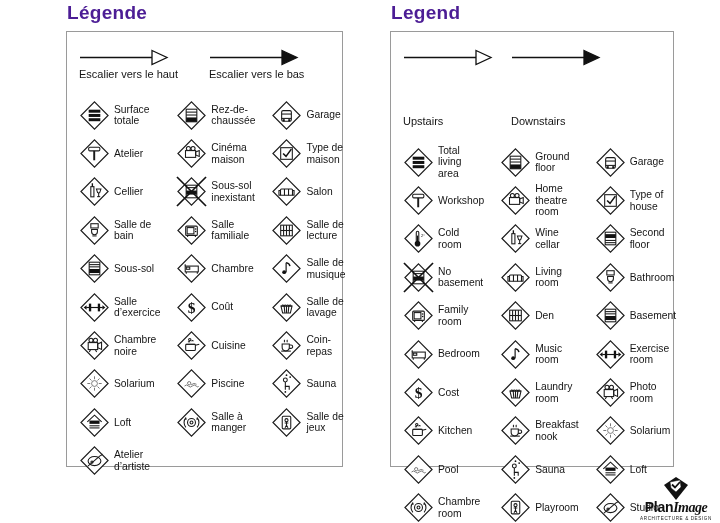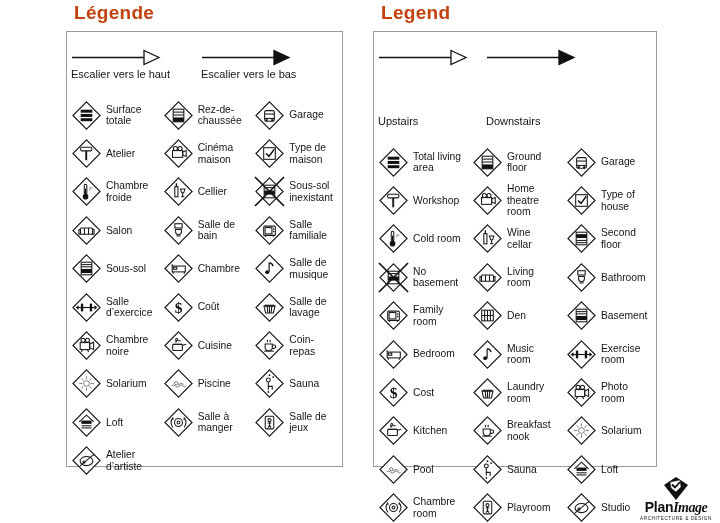--- a/index.html
+++ b/index.html
@@ -1,27 +1,27 @@
 <!DOCTYPE html>
 <html><head>
 <meta charset="utf-8">
 <style>
   html,body{margin:0;padding:0;background:#fff;}
   .page{position:relative;width:720px;height:523px;background:#ffffff;overflow:hidden;
         font-family:"Liberation Sans",sans-serif;color:#111;}
   .panel-block{position:absolute;top:2px;}
   #panel-fr{left:66px;width:277px;}
-  #panel-en{left:373px;width:284px;}
-  .panel-title{font-size:19px;font-weight:700;letter-spacing:.3px;margin:0 0 7px 8px;color:#c2410c;}
-  .panel-box{border:1.5px solid #9a9a9a;height:436px;box-sizing:border-box;padding:16px 6px 0 4px;background:#fff;}
+  #panel-en{left:390px;width:284px;}
+  .panel-title{font-size:19px;font-weight:700;letter-spacing:.3px;margin:0 0 7px 1px;color:#4c1d95;}
+  .panel-box{border:1.5px solid #9a9a9a;height:436px;box-sizing:border-box;padding:16px 6px 0 12px;background:#fff;}
   .arrows{display:flex;gap:12px;margin-bottom:9px;}
   .arrow-group{display:flex;flex-direction:column;gap:1px;min-width:118px;}
   #panel-en .arrow-group{min-width:96px;gap:48px;}
   .arrow-label{font-size:11px;color:#151515;white-space:nowrap;}
-  .grid{display:grid;grid-template-columns:repeat(3,1fr);grid-auto-rows:38.4px;align-items:center;column-gap:10px;margin-top:16px;}
+  .grid{display:grid;grid-template-columns:repeat(3,1fr);grid-auto-rows:38.4px;align-items:center;column-gap:16px;margin-top:16px;}
   .cell{display:flex;align-items:center;gap:4px;}
   .dicon{flex:0 0 auto;line-height:0;}
   .lbl{font-size:10.3px;line-height:1.12;color:#151515;}
   svg .s{fill:none;stroke:#1a1a1a;stroke-width:1.1;}
   svg .s2{fill:none;stroke:#777;stroke-width:1;}
   .logo{position:absolute;right:5px;bottom:2px;width:78px;text-align:center;}
   .logo svg{display:block;margin:0 auto -1px auto;}
   .brand{font-size:14px;line-height:1;white-space:nowrap;}
   .brand b{font-weight:700;letter-spacing:-.3px;}
   .brand .script{font-family:"Liberation Serif",serif;font-style:italic;font-weight:700;letter-spacing:-.5px;}
@@ -104,30 +104,20 @@
             <span class="dicon"><svg width="31" height="31" viewBox="0 0 32 32">
                 <polygon points="16,2 30,16 16,30 2,16" fill="#fff" stroke="#1a1a1a" stroke-width="1.2"></polygon>
                 <rect class="s" x="10" y="10" width="12" height="12"></rect>
                 <path d="M12.5,16 L15.5,19 L21,11.5" fill="none" stroke="#111" stroke-width="1.6"></path>
               </svg></span>
             <span class="lbl">Type de maison</span>
           </div>
           <div class="cell">
             <span class="dicon"><svg width="31" height="31" viewBox="0 0 32 32">
                 <polygon points="16,2 30,16 16,30 2,16" fill="#fff" stroke="#1a1a1a" stroke-width="1.2"></polygon>
-                <rect class="s" x="13.7" y="8.5" width="2.6" height="11" rx="1.3"></rect>
-                <circle cx="15" cy="21.3" r="2.9" fill="#111"></circle>
-                <line x1="15" y1="13" x2="15" y2="19" stroke="#111" stroke-width="1.2"></line>
-                <text x="18.6" y="14.5" font-size="4.2" fill="#111">2°</text>
-              </svg></span>
-            <span class="lbl">Chambre froide</span>
-          </div>
-          <div class="cell">
-            <span class="dicon"><svg width="31" height="31" viewBox="0 0 32 32">
-                <polygon points="16,2 30,16 16,30 2,16" fill="#fff" stroke="#1a1a1a" stroke-width="1.2"></polygon>
                 <rect class="s" x="12.2" y="11" width="3.2" height="10.5"></rect>
                 <rect x="13.1" y="7.5" width="1.4" height="3.5" fill="#111"></rect>
                 <path class="s" d="M18,13.5 h4.6 l-1.1,3.4 a1.5,1.5 0 0 1 -2.4,0 Z"></path>
                 <line class="s" x1="20.3" y1="17.6" x2="20.3" y2="21.3"></line>
                 <line class="s" x1="18.7" y1="21.3" x2="21.9" y2="21.3"></line>
               </svg></span>
             <span class="lbl">Cellier</span>
           </div>
           <div class="cell">
             <span class="dicon"><svg width="31" height="31" viewBox="0 0 32 32">
@@ -164,20 +154,31 @@
             <span class="dicon"><svg width="31" height="31" viewBox="0 0 32 32">
                 <polygon points="16,2 30,16 16,30 2,16" fill="#fff" stroke="#1a1a1a" stroke-width="1.2"></polygon>
                 <rect class="s" x="10" y="11.5" width="12" height="9.5" rx="1"></rect>
                 <rect class="s" x="11.5" y="13" width="7" height="6.5"></rect>
                 <circle cx="20.3" cy="14.5" r="0.8" fill="#111"></circle>
                 <circle cx="20.3" cy="17" r="0.8" fill="#111"></circle>
                 <line class="s" x1="12" y1="21" x2="12" y2="22.6"></line>
                 <line class="s" x1="20" y1="21" x2="20" y2="22.6"></line>
               </svg></span>
             <span class="lbl">Salle familiale</span>
+          </div>
+          <div class="cell">
+            <span class="dicon"><svg width="31" height="31" viewBox="0 0 32 32">
+                <polygon points="16,2 30,16 16,30 2,16" fill="#fff" stroke="#1a1a1a" stroke-width="1.2"></polygon>
+                <rect class="s" x="10" y="10.5" width="12" height="11"></rect>
+                <line class="s" x1="13" y1="10.5" x2="13" y2="21.5"></line>
+                <line class="s" x1="16" y1="10.5" x2="16" y2="21.5"></line>
+                <line class="s" x1="19" y1="10.5" x2="19" y2="21.5"></line>
+                <line class="s" x1="10" y1="16" x2="22" y2="16"></line>
+              </svg></span>
+            <span class="lbl">Salle de lecture</span>
           </div>
           <div class="cell">
             <span class="dicon"><svg width="31" height="31" viewBox="0 0 32 32">
                 <polygon points="16,2 30,16 16,30 2,16" fill="#fff" stroke="#1a1a1a" stroke-width="1.2"></polygon>
                 <rect class="s" x="10.5" y="9.5" width="11" height="13"></rect>
                 <line class="s" x1="10.5" y1="12" x2="21.5" y2="12"></line>
                 <line class="s" x1="10.5" y1="14.3" x2="21.5" y2="14.3"></line>
                 <rect x="10.5" y="16.5" width="11" height="4.2" fill="#111"></rect>
               </svg></span>
             <span class="lbl">Sous-sol</span>

